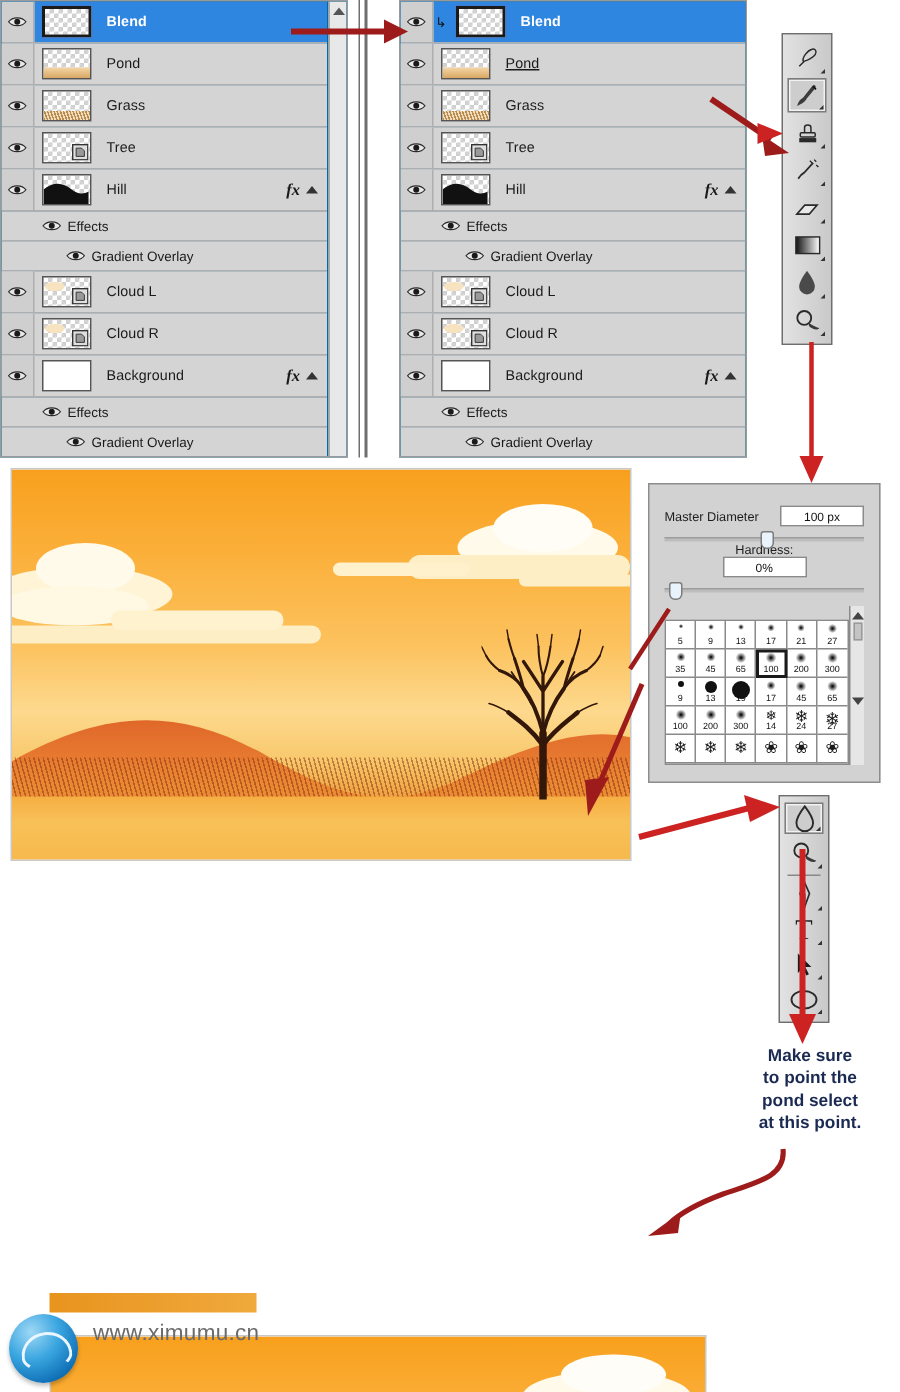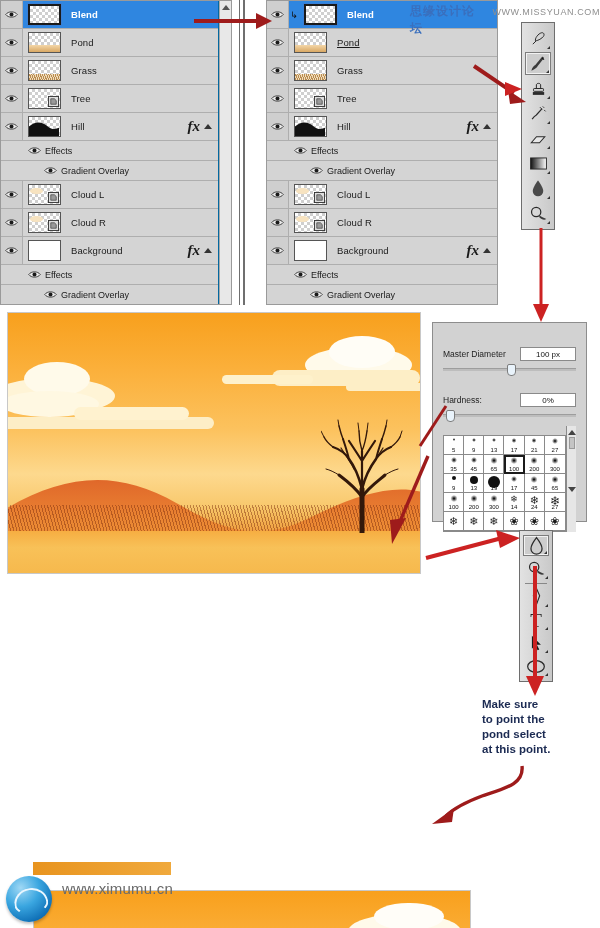--- a/index.html
+++ b/index.html
@@ -54,21 +54,21 @@
       linear-gradient(45deg, #cfcfcf 25%, transparent 25%, transparent 75%, #cfcfcf 75%),
       linear-gradient(45deg, #cfcfcf 25%, transparent 25%, transparent 75%, #cfcfcf 75%);
     background-size: 6px 6px;
     background-position: 0 0, 3px 3px;
   }
   .thumb.sel { border: 2px solid #1a1a1a; outline: 1px solid #3a7fd5; }
   .thumb.solid-white { background: #fff; background-image:none; }
   .layer-name { padding-left: 6px; font-size: 9.5px; letter-spacing: .1px; }
   .layer-name.underline { text-decoration: underline; }
   .fx { margin-left:auto; font-style: italic; font-family:"Liberation Serif",serif;
-        font-size: 15px; padding-right: 4px; font-weight:bold; }
+        font-size: 11px; padding-right: 4px; font-weight:bold; }
   .sub-row {
     display:flex; align-items:center; height:20px;
     border-bottom:1px solid #aeaeae; background:#d4d4d4; font-size:9px;
   }
   .sub-row .eye-sub { width:44px; display:flex; justify-content:flex-end; padding-right:4px;}
   .sub-row.indent2 .eye-sub { width:60px; }
   .clip-ind { width:10px; font-size:9px; color:#111; text-align:center; flex:none; }
   .panel-scroll {
     position:absolute; right:0; top:0; bottom:0; width:12px;
     background:#e8e8e8; border-left:1px solid #a9a9a9;
@@ -107,21 +107,21 @@
     width:26px; height:24px; display:flex; align-items:center; justify-content:center;
     position:relative; margin:1px 0;
   }
   .tool.active { background:#cdcdcd; border:1px solid #7c7c7c; box-shadow: inset 0 0 0 1px #f2f2f2; }
   .tool .corner { position:absolute; right:1px; bottom:1px; width:0;height:0;
      border-left:3px solid transparent; border-bottom:3px solid #333; }
   .tool-sep { width:22px; height:1px; background:#888; margin:2px 0; }
 
   
   .brush-panel {
-    background:#d2d2d2; border:1px solid #8d8d8d; padding:24px 10px;
+    background:#d2d2d2; border:1px solid #8d8d8d; padding:14px 10px;
     font-size:8.5px; color:#1d1d1d;
   }
   .brow { display:flex; align-items:center; justify-content:space-between; }
   .bfield {
     background:#fff; border:1px solid #8a8a8a; width:56px; height:14px;
     font-size:8px; line-height:13px; text-align:center; color:#111;
   }
   .slider-track { height:3px; background:#bdbdbd; border-top:1px solid #9d9d9d; margin-top:7px; position:relative;}
   .slider-knob {
     position:absolute; top:-5px; width:9px; height:12px;
@@ -139,21 +139,21 @@
   .bcell:nth-child(6n) { border-right:none; }
   .bdot { border-radius:50%; background:#111; position:absolute; top:2px; left:50%; transform:translateX(-50%); }
   .bdot.soft { background: radial-gradient(circle,#111 8%, rgba(17,17,17,.55) 35%, rgba(17,17,17,0) 72%); }
   .bnum { font-size:6px; color:#111; line-height:7px; font-family:"Liberation Sans",sans-serif; }
   .bcell.sel { outline:2px solid #1b1b1b; outline-offset:-2px; z-index:2; }
   .grid-scroll { width:10px; background:#e6e6e6; border-left:1px solid #8a8a8a; }
 
   
   .callout {
     color:#1b2a52; font-weight:bold; font-size:11.5px; line-height:15px;
-    text-align:left; font-family:"Liberation Sans", sans-serif;
+    text-align:center; font-family:"Liberation Sans", sans-serif;
   }
 
   
   .wm-cn { color:#3a6fbd; font-size:12px; font-weight:bold; letter-spacing:1px;
            font-family:"DejaVu Sans", sans-serif; }
   .wm-en { color:#8f8f8f; font-size:9px; letter-spacing:.6px; }
   .logo-orb {
     width:46px;height:46px;border-radius:50%;
     background: radial-gradient(circle at 32% 26%, #9fd8f5 0%, #3aa6e0 40%, #1172b8 75%, #0b4f86 100%);
     position:relative; box-shadow:0 2px 3px rgba(0,0,0,.25);
@@ -504,24 +504,20 @@
             <svg class="eye" viewBox="0 0 20 14">
               <path d="M1,7 C5,1.5 15,1.5 19,7 C15,12.5 5,12.5 1,7 Z" fill="#e8e8e8" stroke="#2a2a2a" stroke-width="1.3"></path>
               <circle cx="10" cy="7" r="3.1" fill="#1a1a1a"></circle>
             </svg>
           </span>
           <span>Gradient Overlay</span>
         </div>
       </div>
   </div>
 
-  <div class="abs" style="left:410px; top:3px; display:flex; align-items:baseline; gap:6px;">
-    <span class="wm-cn">思缘设计论坛</span>
-    <span class="wm-en">WWW.MISSYUAN.COM</span>
-  </div>
 
   <svg class="abs" style="left:192px; top:8px;" width="84" height="24" viewBox="0 0 84 24">
     <path d="M2,13 L66,13" stroke="#9e1b1b" stroke-width="4" fill="none"></path>
     <path d="M64,5 L80,13 L64,21 Z" fill="#9e1b1b"></path>
   </svg>
 
   <div class="toolstrip abs" style="left:521px; top:22px; width:34px; height:208px;">
     <div class="tool">
       <svg width="17" height="17" viewBox="0 0 24 24">
           <path d="M4,20 L9,15 M8,16 C6,12 12,5 16,4 C19,3 21,6 19,9 C17,12 11,15 9,15" stroke="#2a2a2a" stroke-width="1.4" fill="none"></path>
@@ -647,21 +643,21 @@
   </svg>
 
   <div class="brush-panel abs" style="left:432px; top:322px; width:155px; height:200px;">
     <div class="brow">
       <span>Master Diameter</span>
       <span class="bfield">100 px</span>
     </div>
     <div class="slider-track">
       <span class="slider-knob" id="md-knob" style="left: 48%;"></span>
     </div>
-    <div class="brow" style="margin-top:22px;">
+    <div class="brow" style="flex-direction:column;">
       <span>Hardness:</span>
       <span class="bfield">0%</span>
     </div>
     <div class="slider-track">
       <span class="slider-knob" id="hd-knob" style="left: 2%;"></span>
     </div>
     <div style="display:flex; margin-top:9px;">
       <div class="brush-grid" id="brush-grid" style="flex:1;">
           <span class="bcell">
             <span class="bdot soft" style="width:3px;height:3px;"></span>

